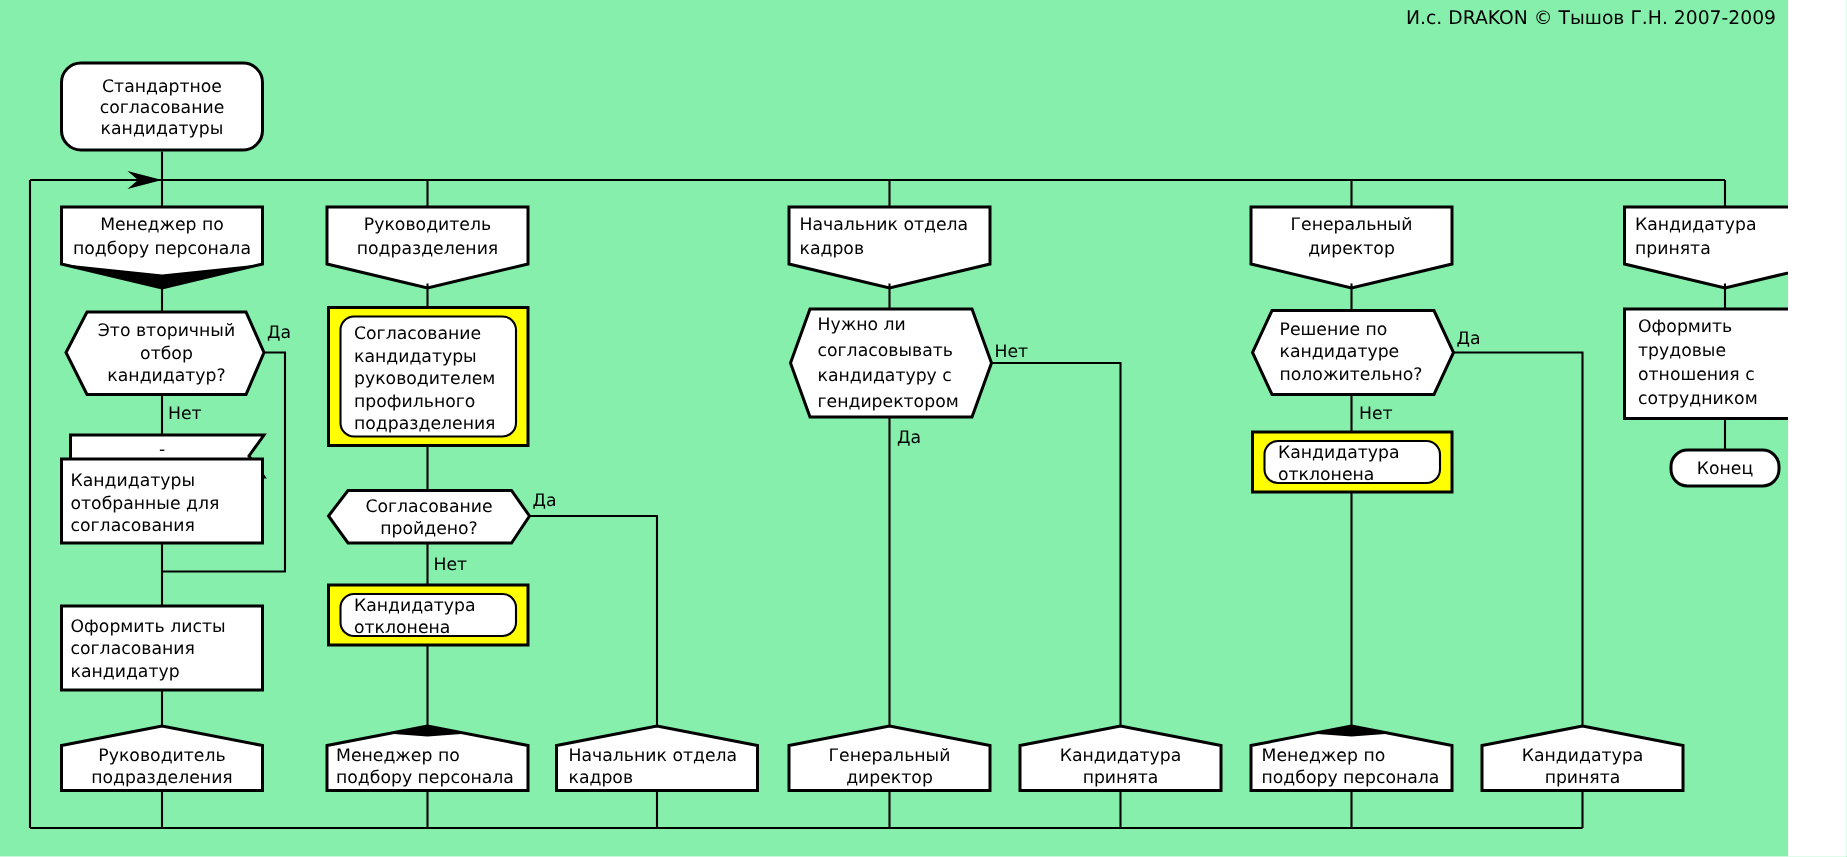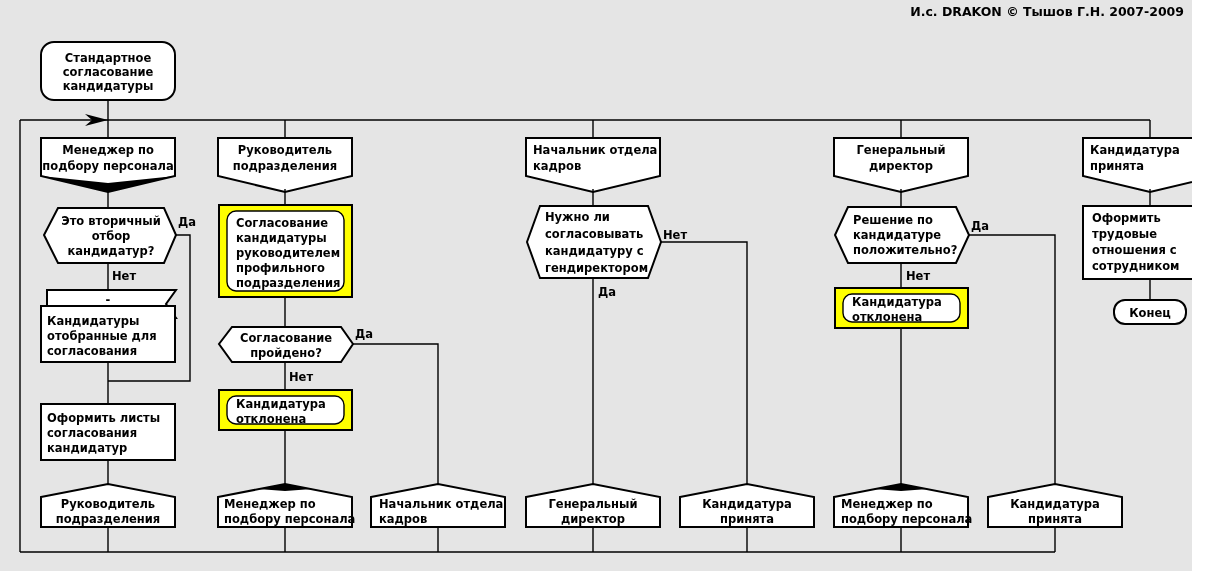--- a/index.html
+++ b/index.html
@@ -4,24 +4,23 @@
 <style>
   html, body {
     margin: 0;
     padding: 0;
     background: #ffffff;
   }
   #page {
     position: relative;
     width: 1192px;
     height: 571px;
-    background: #e5e5e5;
+    background: #86efac;
     font-family: "DejaVu Sans", sans-serif;
     overflow: hidden;
-    font-weight: bold;
   }
   #credit {
     position: absolute;
     top: 4px;
     right: 8px;
     font-family: "DejaVu Sans", sans-serif;
     font-size: 12.5px;
     color: #000000;
     white-space: nowrap;
   }

